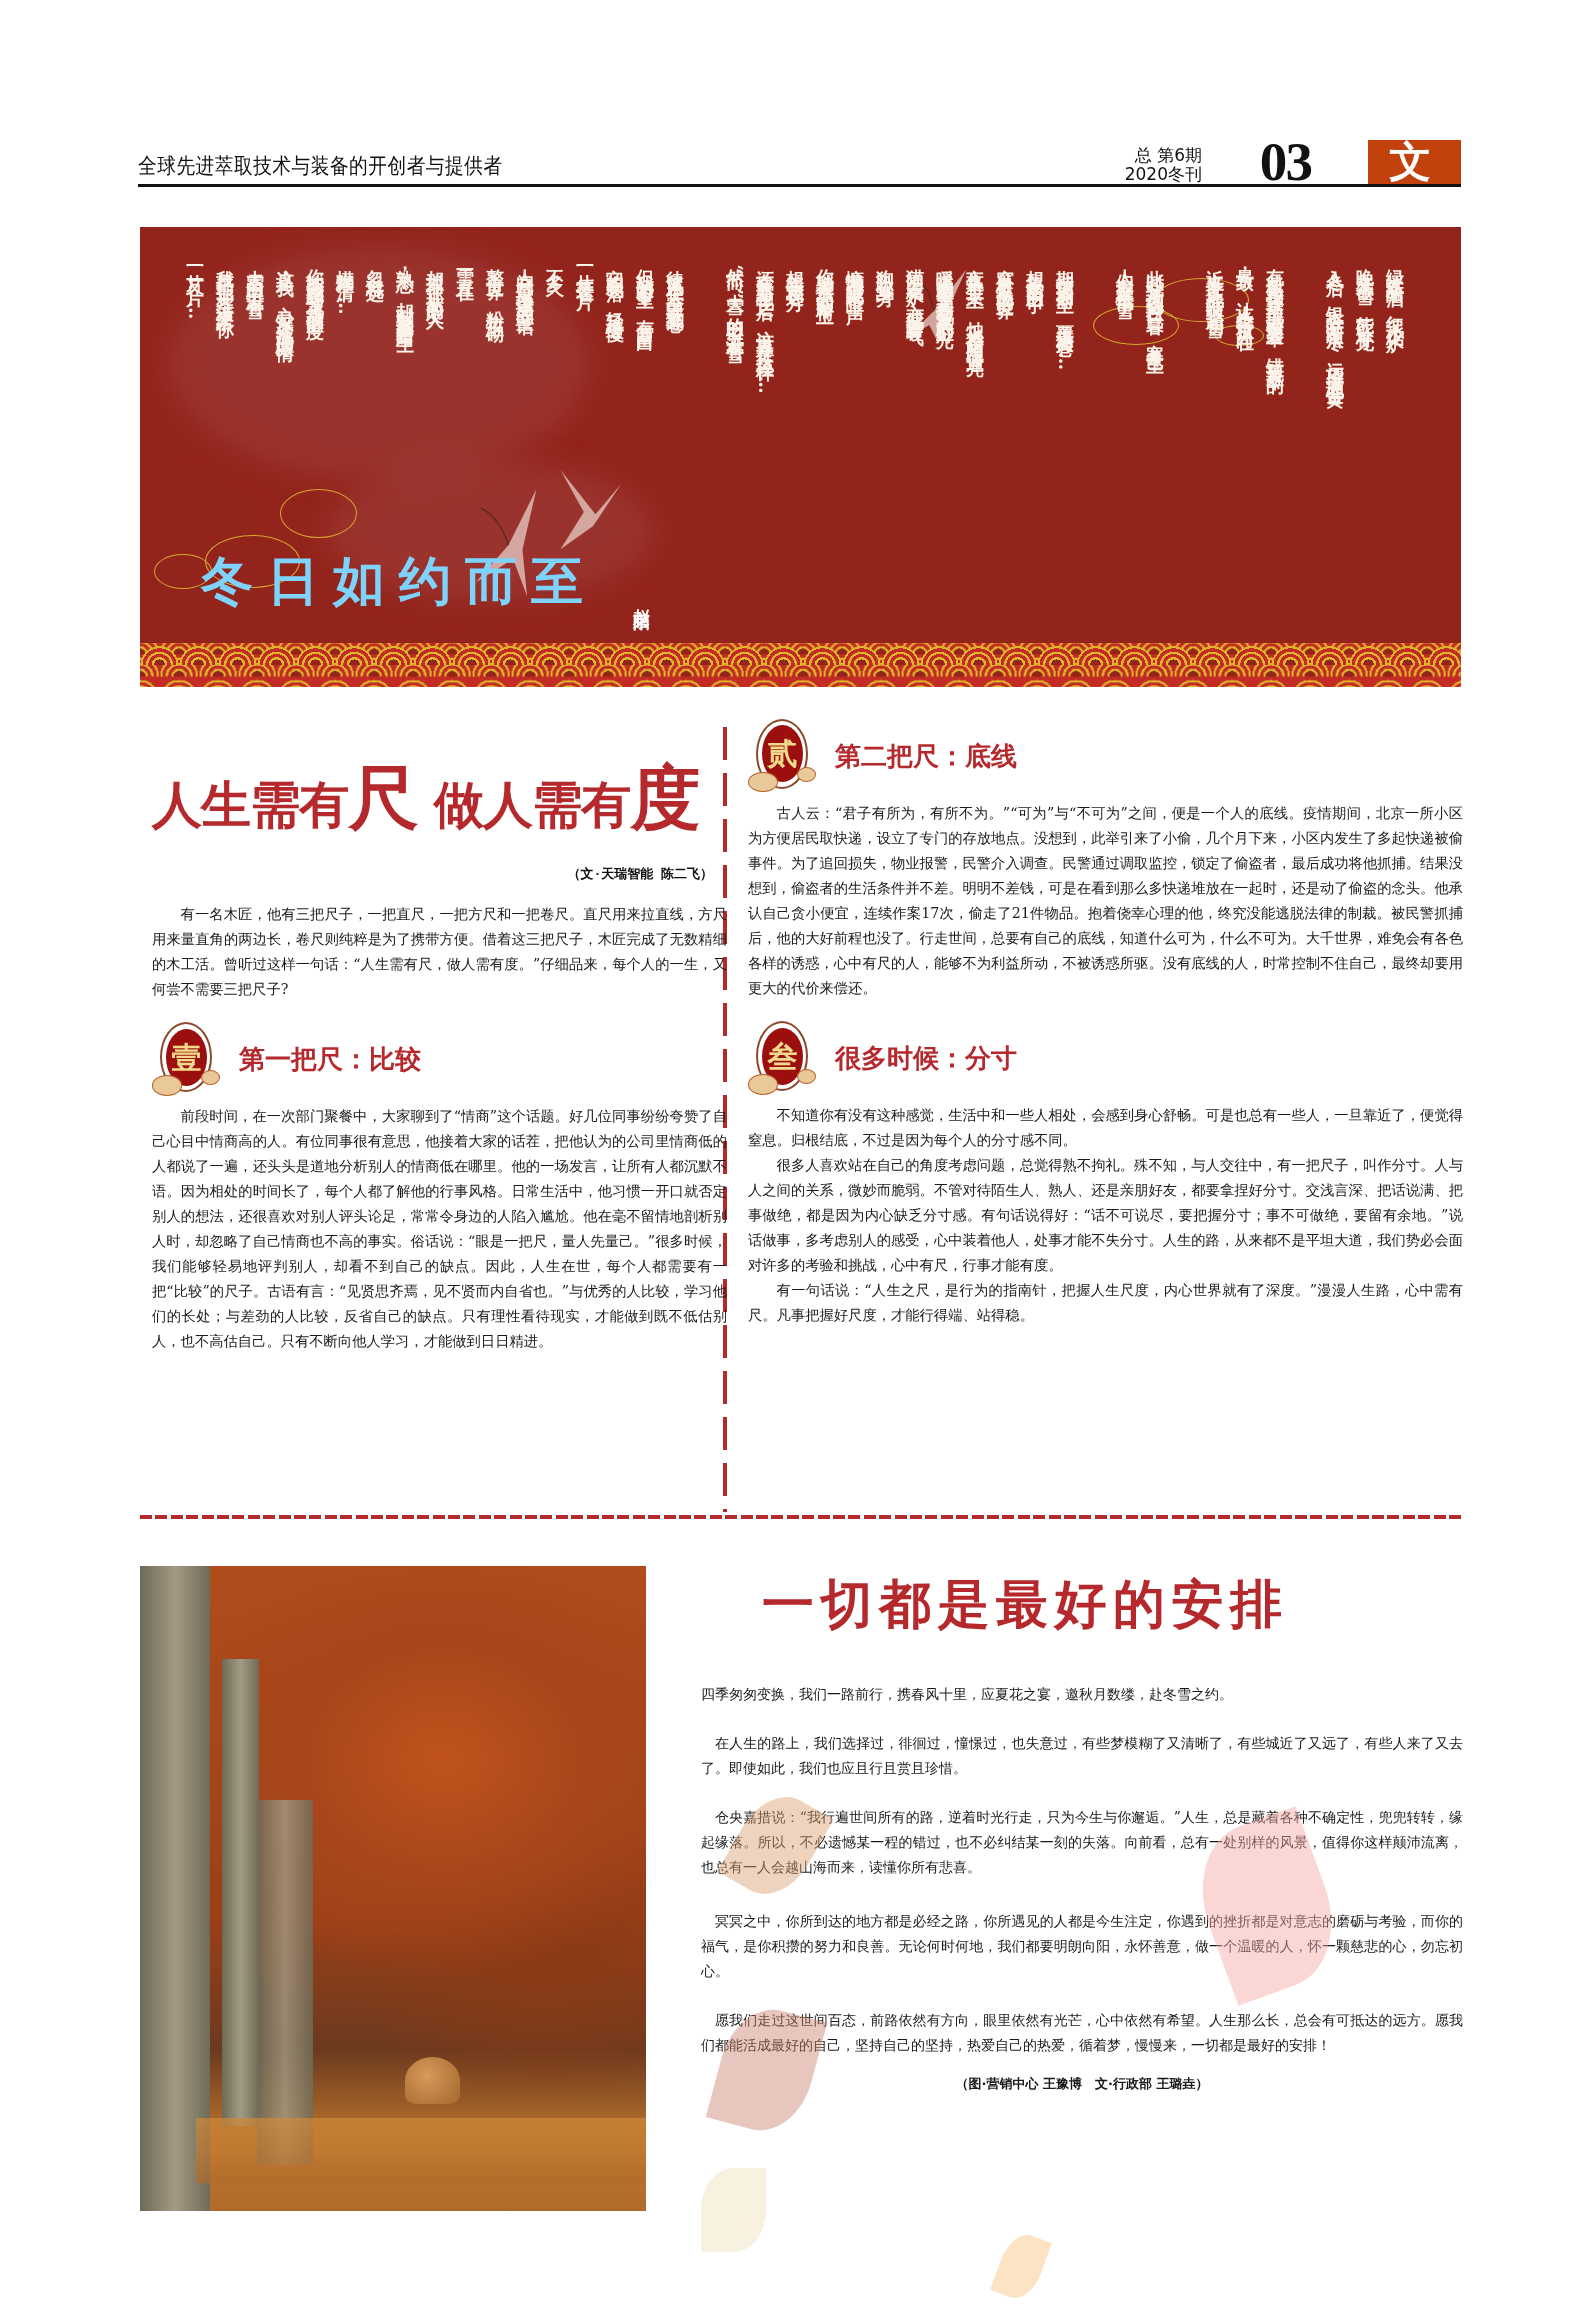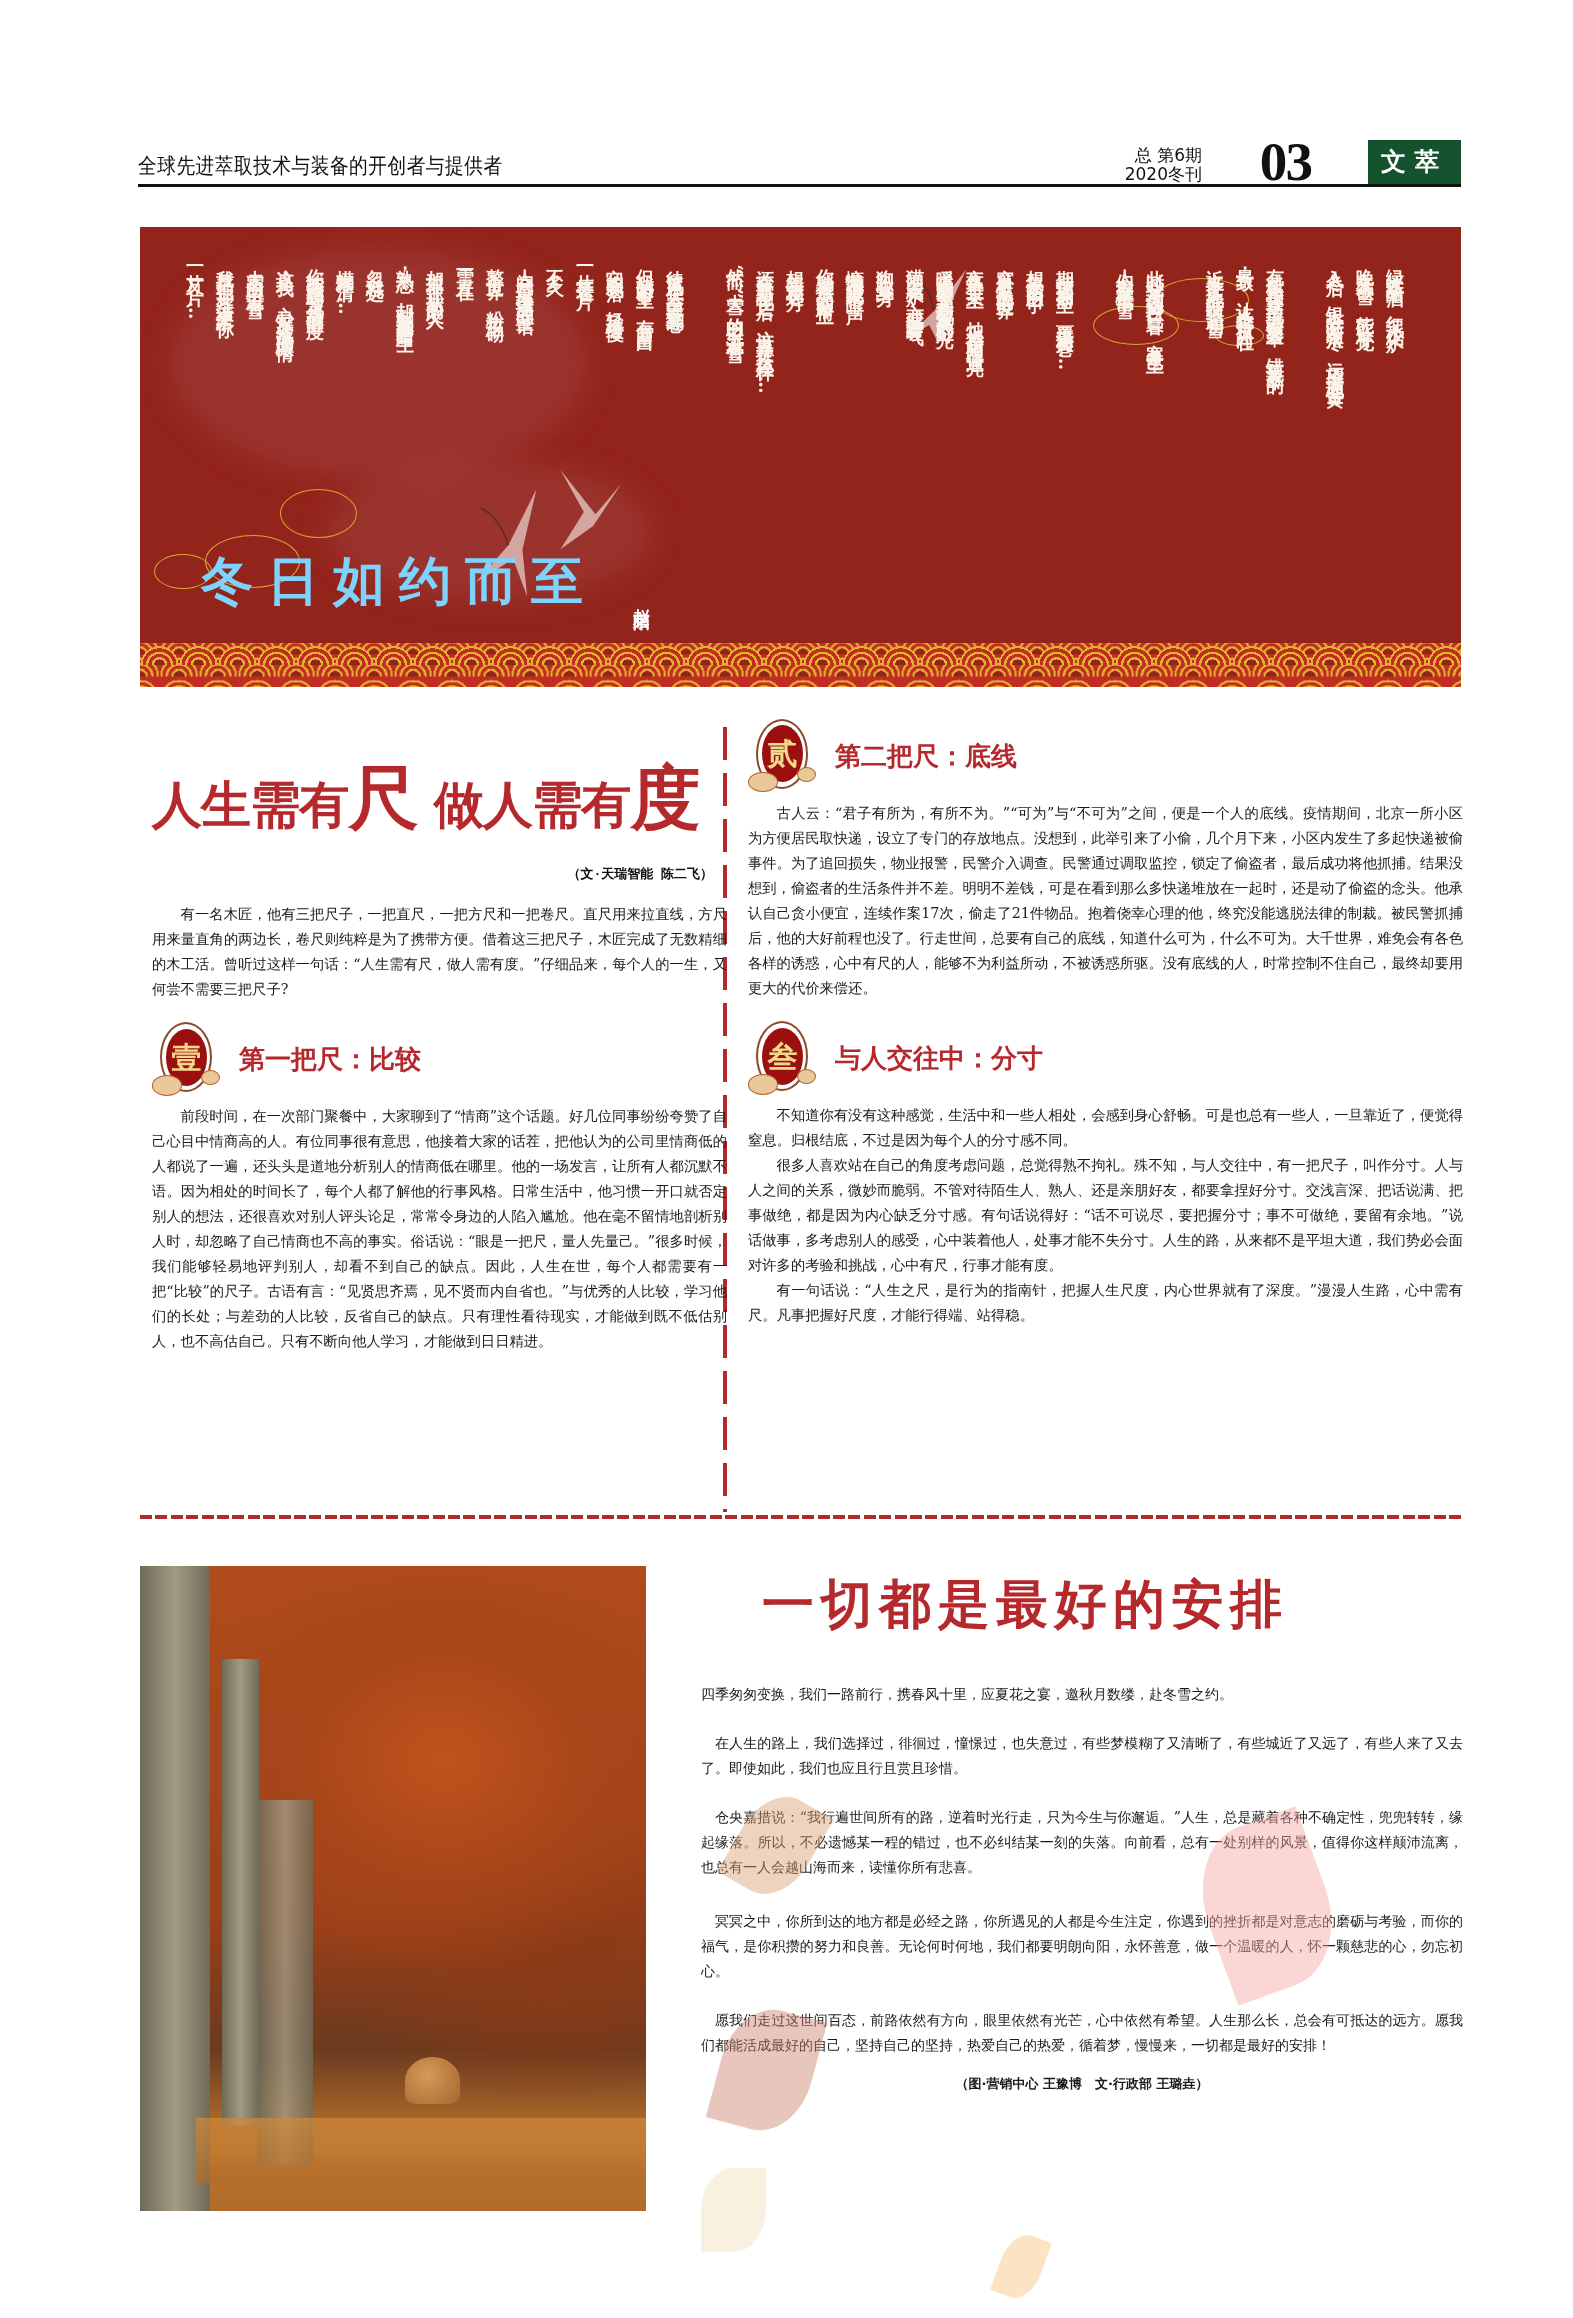--- a/index.html
+++ b/index.html
@@ -8,22 +8,22 @@
 
   
   .masthead { position:absolute; left:138px; top:140px; width:1323px; height:47px; }
   .masthead .slogan { position:absolute; left:0; bottom:6.5px; font-family:"DejaVu Sans","Liberation Sans",sans-serif;
                       font-size:18.7px; letter-spacing:0.5px; color:#111; transform:scaleY(1.15); transform-origin:bottom left; }
   .masthead .rule { position:absolute; left:0; right:0; bottom:0; height:2.8px; background:#111; }
   .masthead .issue { position:absolute; right:259px; bottom:3.7px; text-align:right; font-family:"DejaVu Sans","Liberation Sans",sans-serif;
                      font-size:17px; line-height:18.7px; color:#111; }
   .masthead .page-no { position:absolute; right:150px; bottom:0.9px; font-family:"Liberation Serif","DejaVu Serif",serif;
                        font-weight:bold; font-size:55px; line-height:49px; color:#111; letter-spacing:-1.9px; }
-  .masthead .section { position:absolute; right:0; bottom:2.8px; width:93px; height:44px; background:#14532d; color:#fff;
-                       font-family:"DejaVu Serif",serif; font-size:25px; font-weight:bold; text-align:center; line-height:44px; letter-spacing:8.4px;margin-left:32px; }
+  .masthead .section { position:absolute; right:0; bottom:2.8px; width:93px; height:44px; background:#c2410c; color:#fff;
+                       font-family:"DejaVu Serif",serif; font-size:42px; font-weight:bold; text-align:center; line-height:44px; letter-spacing:8.4px;margin-left:32px; }
 
   
   .banner { position:absolute; left:140px; top:227px; width:1321px; height:460px; background:#93241b; overflow:hidden; }
   .banner .haze { position:absolute; border-radius:50%; background:rgba(170,80,80,0.35); filter:blur(14px); }
   .poem { position:absolute; top:28px; right:51px; height:383px; writing-mode:vertical-rl;
           font-family:"DejaVu Serif",serif; font-size:18px; line-height:30px; color:#fbf4ea; letter-spacing:4.7px; font-weight:bold; }
   .poem p { margin:0; }
   .poem p.gap { margin-left:30px; }
   .banner-title { position:absolute; left:61px; bottom:70px; font-family:Liberation Mono, monospace; font-weight:bold;
                   font-size:52px; color:#7dd3fc; letter-spacing:14px; }
@@ -210,21 +210,21 @@
   </div>
 
   <div class="subhead" style="margin-top:18.7px;">
     <div class="badge">
       <div class="ring"></div>
       <div class="disc"></div>
       <div class="glyph">叁</div>
       <div class="cloud-a"></div>
       <div class="cloud-b"></div>
     </div>
-    <div class="label">与人交往中：分寸</div>
+    <div class="label">很多时候：分寸</div>
   </div>
   <div class="body">
     <p>不知道你有没有这种感觉，生活中和一些人相处，会感到身心舒畅。可是也总有一些人，一旦靠近了，便觉得窒息。归根结底，不过是因为每个人的分寸感不同。</p>
     <p>很多人喜欢站在自己的角度考虑问题，总觉得熟不拘礼。殊不知，与人交往中，有一把尺子，叫作分寸。人与人之间的关系，微妙而脆弱。不管对待陌生人、熟人、还是亲朋好友，都要拿捏好分寸。交浅言深、把话说满、把事做绝，都是因为内心缺乏分寸感。有句话说得好：“话不可说尽，要把握分寸；事不可做绝，要留有余地。”说话做事，多考虑别人的感受，心中装着他人，处事才能不失分寸。人生的路，从来都不是平坦大道，我们势必会面对许多的考验和挑战，心中有尺，行事才能有度。</p>
     <p>有一句话说：“人生之尺，是行为的指南针，把握人生尺度，内心世界就有了深度。”漫漫人生路，心中需有尺。凡事把握好尺度，才能行得端、站得稳。</p>
   </div>
 </article>
 
 <figure class="photo" style="margin:0;" title="秋日红叶林荫道">
   <div class="trunk" style="left:0;top:0;width:70px;height:645px;"></div>

